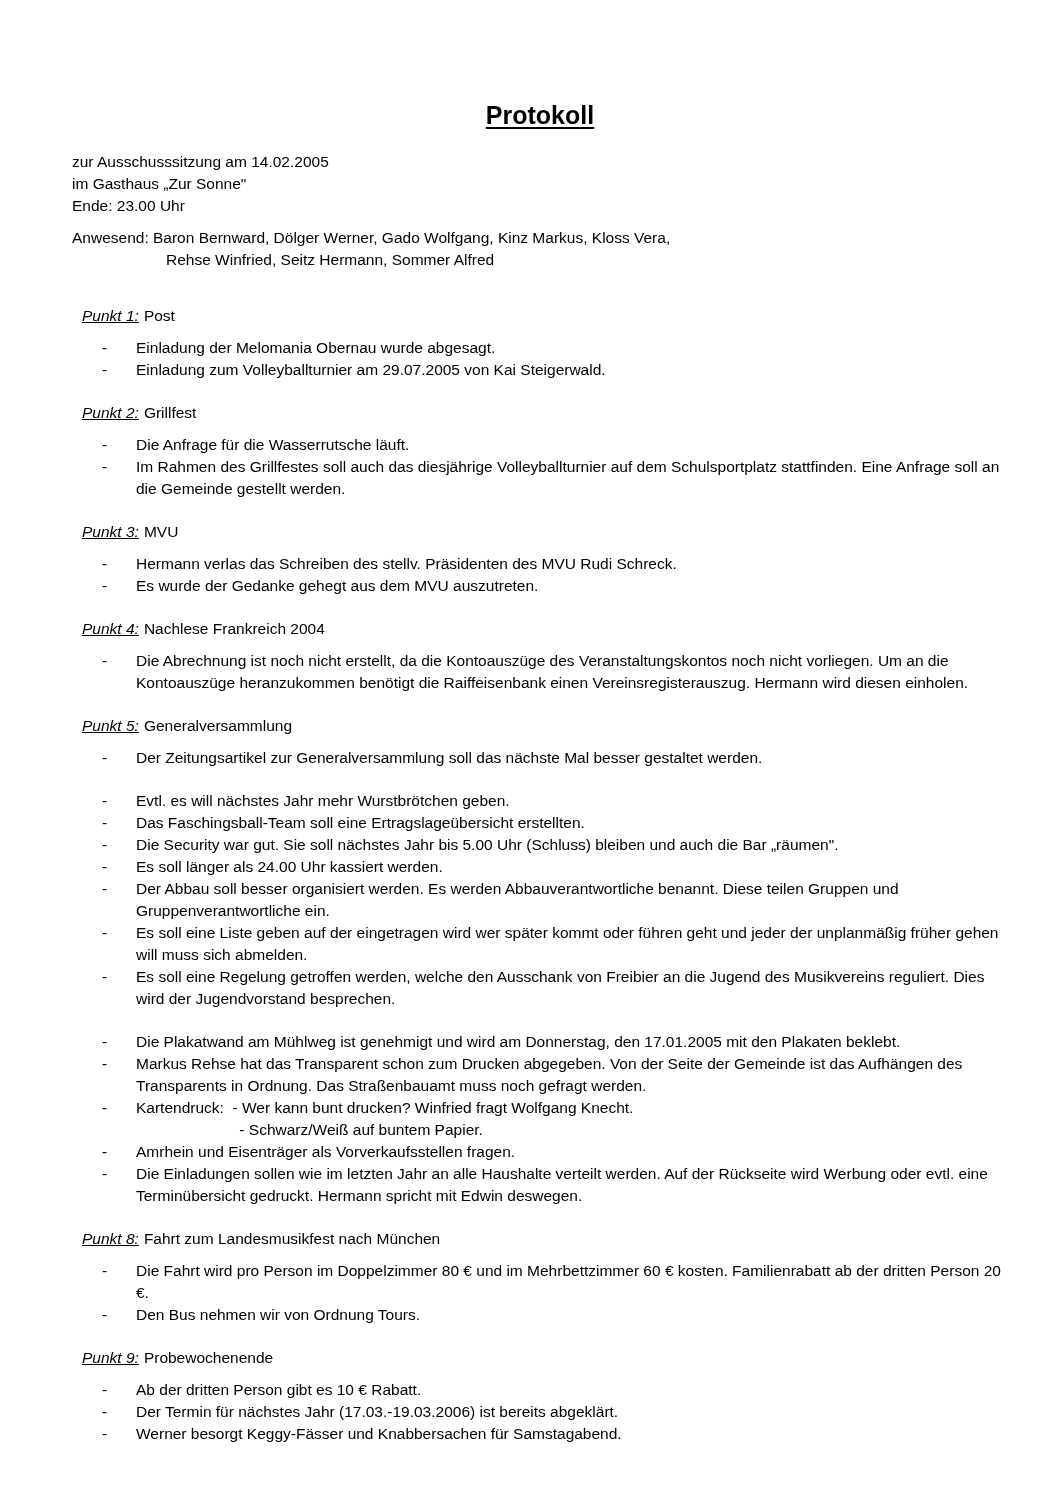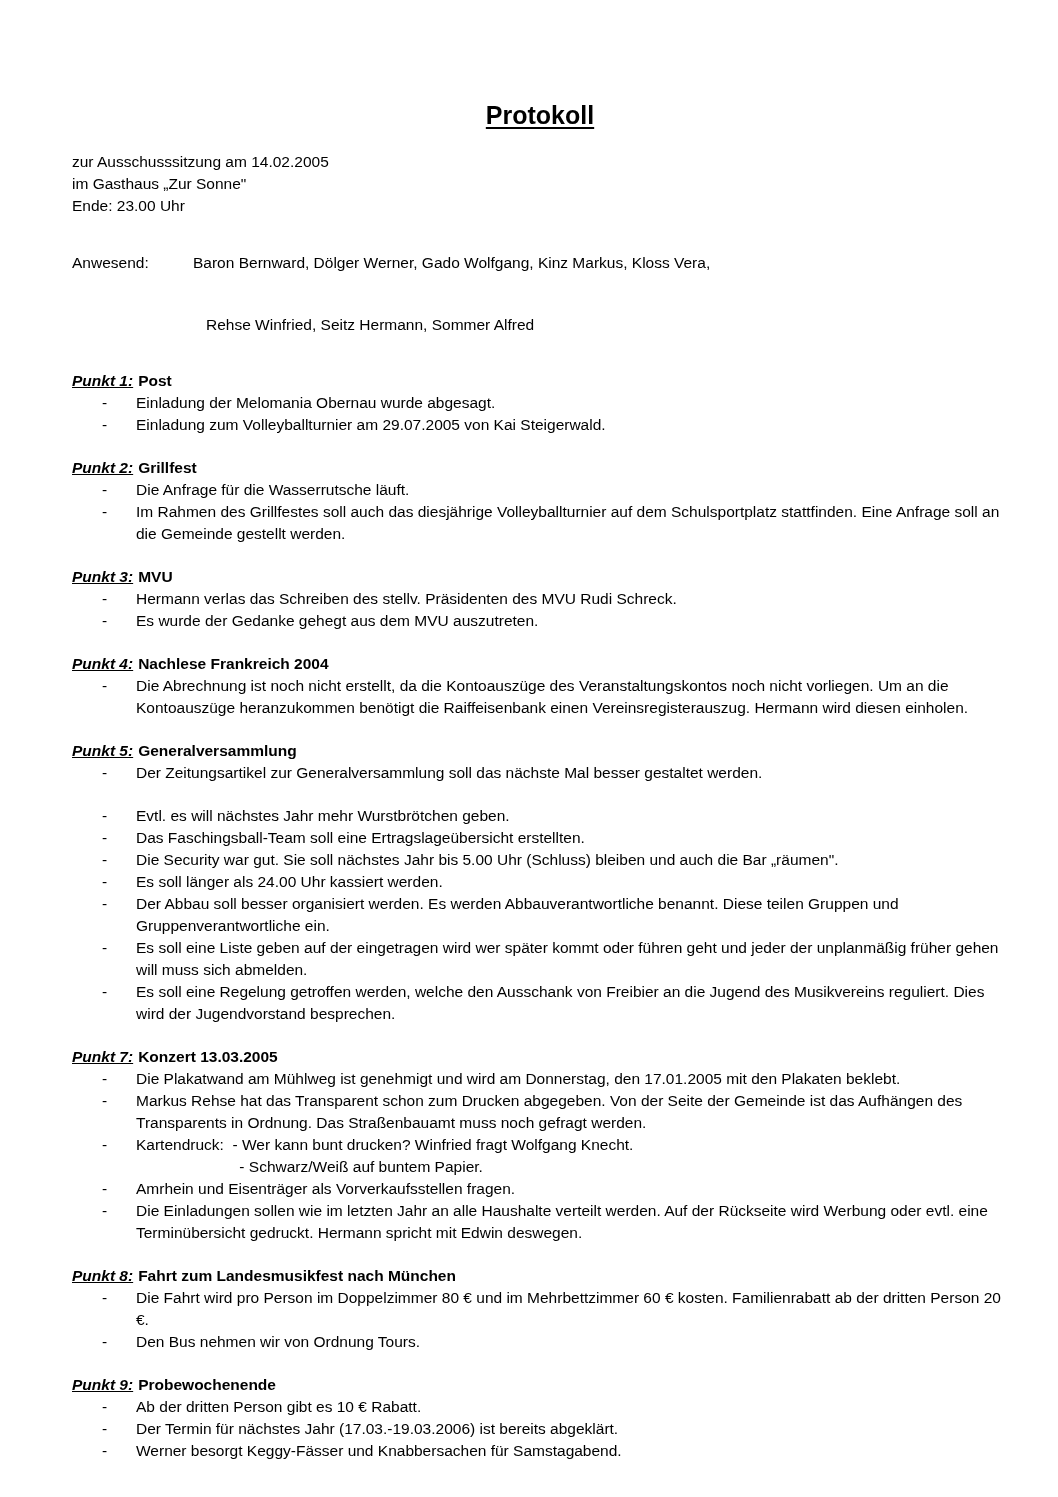--- a/index.html
+++ b/index.html
@@ -30,43 +30,42 @@
     font-weight: bold;
     text-decoration: underline;
     
     text-decoration-thickness: 2px;
     text-underline-offset: 3px;
   }
   .intro div {
     white-space: pre-wrap;
   }
   .attendees {
-    margin-top: 35px;
+    margin-top: 10px;
     display: grid;
     grid-template-columns: 81px 1fr;
-    gap: 40px;
   }
   .attendees .att-line2 {
     grid-column: 2;
     padding-left: 13px;
   }
   #sections {
     margin-top: 34px;
   }
   section.punkt {
     margin-top: 21px;
   }
   section.punkt:first-child {
     margin-top: 0;
   }
   h2.punkt-heading {
-    margin: 0;
+    margin: 10px;
     font-size: 15.5px;
     line-height: 22px;
-    font-weight: bold;
+    font-weight: normal;
   }
   .punkt-label {
     font-style: italic;
     text-decoration: underline;
     margin-right: 5px;
   }
   .bullet {
     display: flex;
     align-items: flex-start;
   }
@@ -207,23 +206,20 @@
   </div>
 
   <div class="bullet">
     <span class="dash">-</span>
     <div class="bullet-text">Es soll eine Regelung getroffen werden, welche den Ausschank von Freibier an die Jugend des Musikvereins reguliert. Dies wird der Jugendvorstand besprechen.</div>
   </div>
 </div>
   </section>
 
   <section class="punkt">
-    <h2 class="punkt-heading">
-      <span class="punkt-label">Punkt 7:</span><span class="punkt-title">Konzert 13.03.2005</span>
-    </h2>
     <div class="bullets">
   <div class="bullet">
     <span class="dash">-</span>
     <div class="bullet-text">Die Plakatwand am Mühlweg ist genehmigt und wird am Donnerstag, den 17.01.2005 mit den Plakaten beklebt.</div>
   </div>
 
   <div class="bullet">
     <span class="dash">-</span>
     <div class="bullet-text">Markus Rehse hat das Transparent schon zum Drucken abgegeben. Von der Seite der Gemeinde ist das Aufhängen des Transparents in Ordnung. Das Straßenbauamt muss noch gefragt werden.</div>
   </div>

